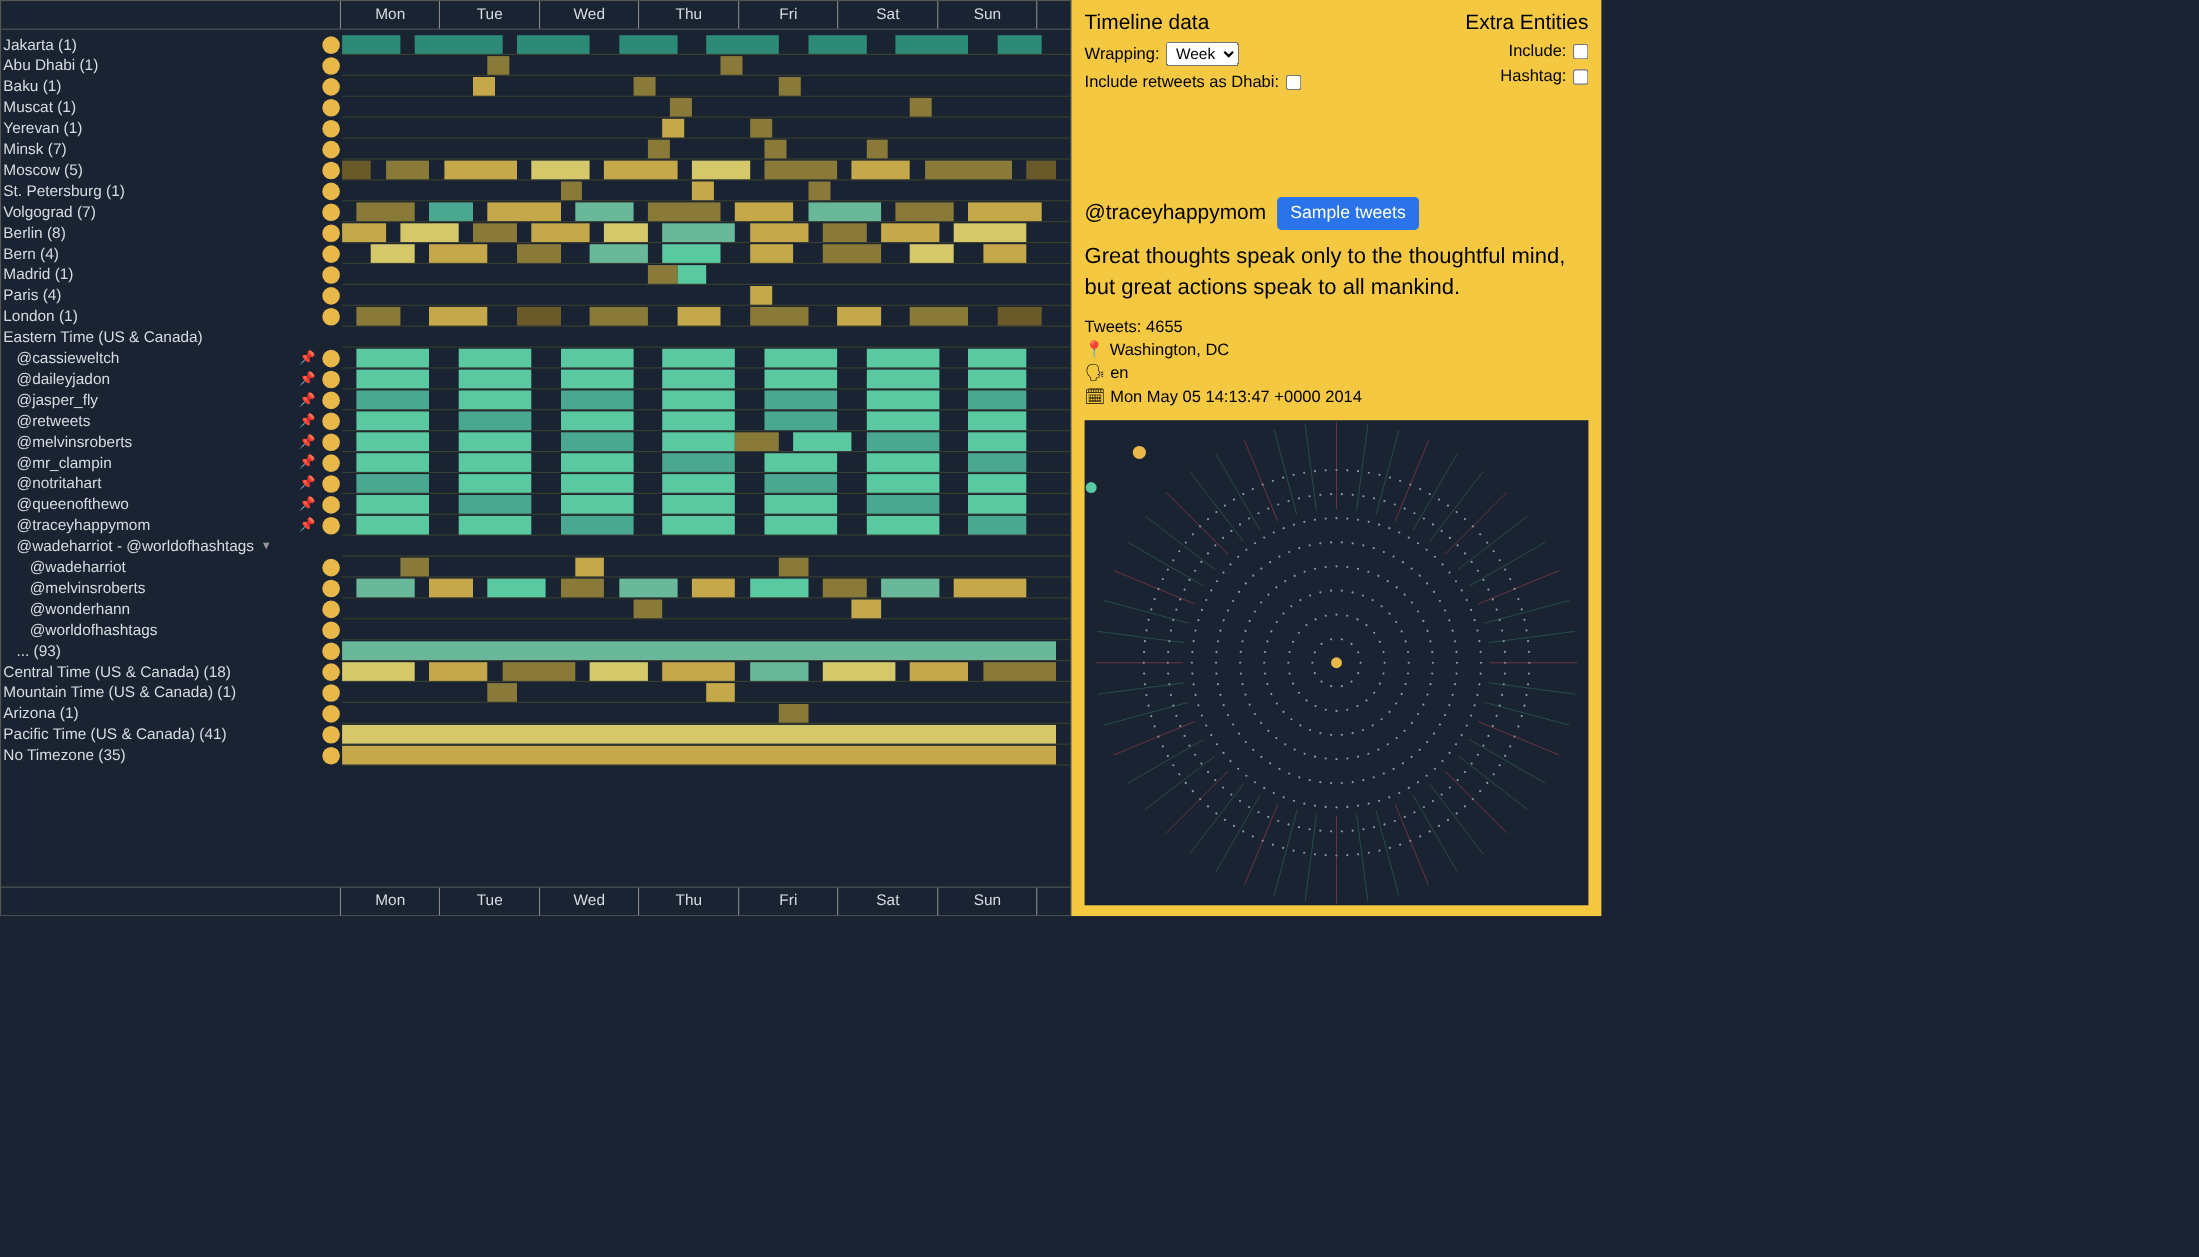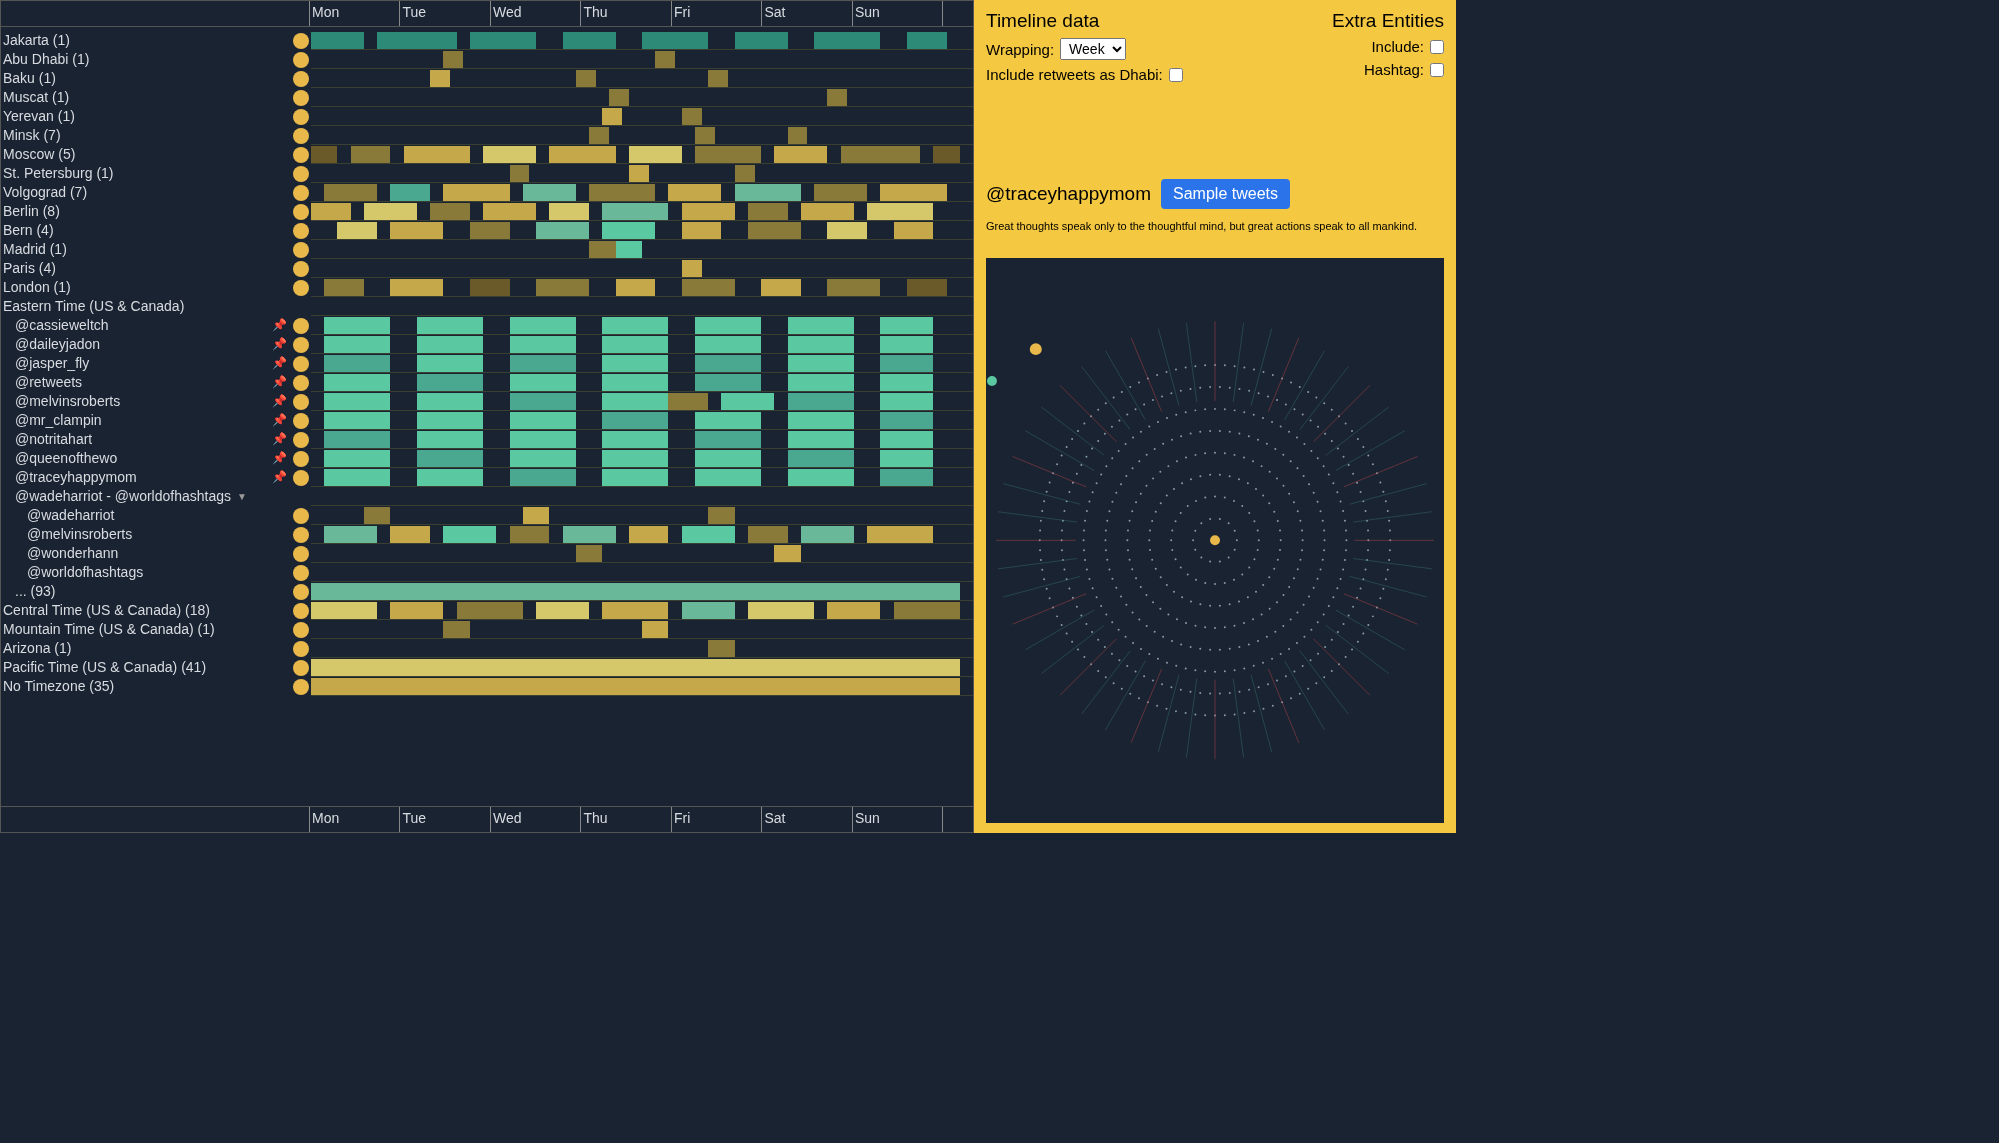--- a/index.html
+++ b/index.html
@@ -22,20 +22,21 @@
 .chart-header, .chart-footer {
   height: 26px;
   display: flex;
   border-bottom: 1px solid #555;
 }
 .chart-footer { border-bottom: none; border-top: 1px solid #555; }
 .header-spacer { width: 308px; }
 .header-days {
   flex: 1;
   display: flex;
+  text-align: center;
 }
 .day-label {
   flex: 1;
   padding: 3px 2px;
   border-left: 1px solid #888;
   font-size: 14px;
 }
 .day-label:last-child { flex: 0.3; border-left: 1px solid #888; }
 .chart-body {
   flex: 1;
@@ -123,21 +124,21 @@
 .user-handle { font-size: 19px; }
 .sample-btn {
   background: #2a73e8;
   color: #fff;
   border: none;
   padding: 6px 12px;
   font-size: 16px;
   border-radius: 4px;
   cursor: pointer;
 }
-.user-bio { font-size: 11px; line-height: 1.4; margin-bottom: 14px; }
+.user-bio { font-size: 20px; line-height: 1.4; margin-bottom: 14px; }
 .user-stats { display: flex; gap: 20px; font-size: 15px; margin-bottom: 10px; }
 .user-stats-col { flex: 1; }
 .user-stats-col div { margin-bottom: 3px; }
 .network-graph {
   flex: 1;
   background: #1a2332;
   position: relative;
   overflow: hidden;
 }
 .network-graph svg { width: 100%; height: 100%; }
@@ -591,20 +592,26 @@
       </div>
     </div>
   </div>
   <div class="spacer"></div>
   <div class="user-header">
     <span class="user-handle">@traceyhappymom</span>
     <button class="sample-btn">Sample tweets</button>
   </div>
   <div class="user-bio">Great thoughts speak only to the thoughtful mind, but great actions speak to all mankind.</div>
   <div class="user-stats">
+    <div class="user-stats-col" id="stats-left">
+        <div>Tweets: 4655</div>
+        <div>📍 Washington, DC</div>
+        <div>🗣 en</div>
+        <div>🗓 Mon May 05 14:13:47 +0000 2014</div>
+      </div>
   </div>
   <div class="network-graph">
     <svg viewBox="0 0 460 400" id="netsvg">
         <circle cx="252.0" cy="200.0" r="1" fill="#8899aa"></circle>
         <circle cx="249.8" cy="209.5" r="1" fill="#8899aa"></circle>
         <circle cx="243.7" cy="217.2" r="1" fill="#8899aa"></circle>
         <circle cx="234.9" cy="221.4" r="1" fill="#8899aa"></circle>
         <circle cx="225.1" cy="221.4" r="1" fill="#8899aa"></circle>
         <circle cx="216.3" cy="217.2" r="1" fill="#8899aa"></circle>
         <circle cx="210.2" cy="209.5" r="1" fill="#8899aa"></circle>

